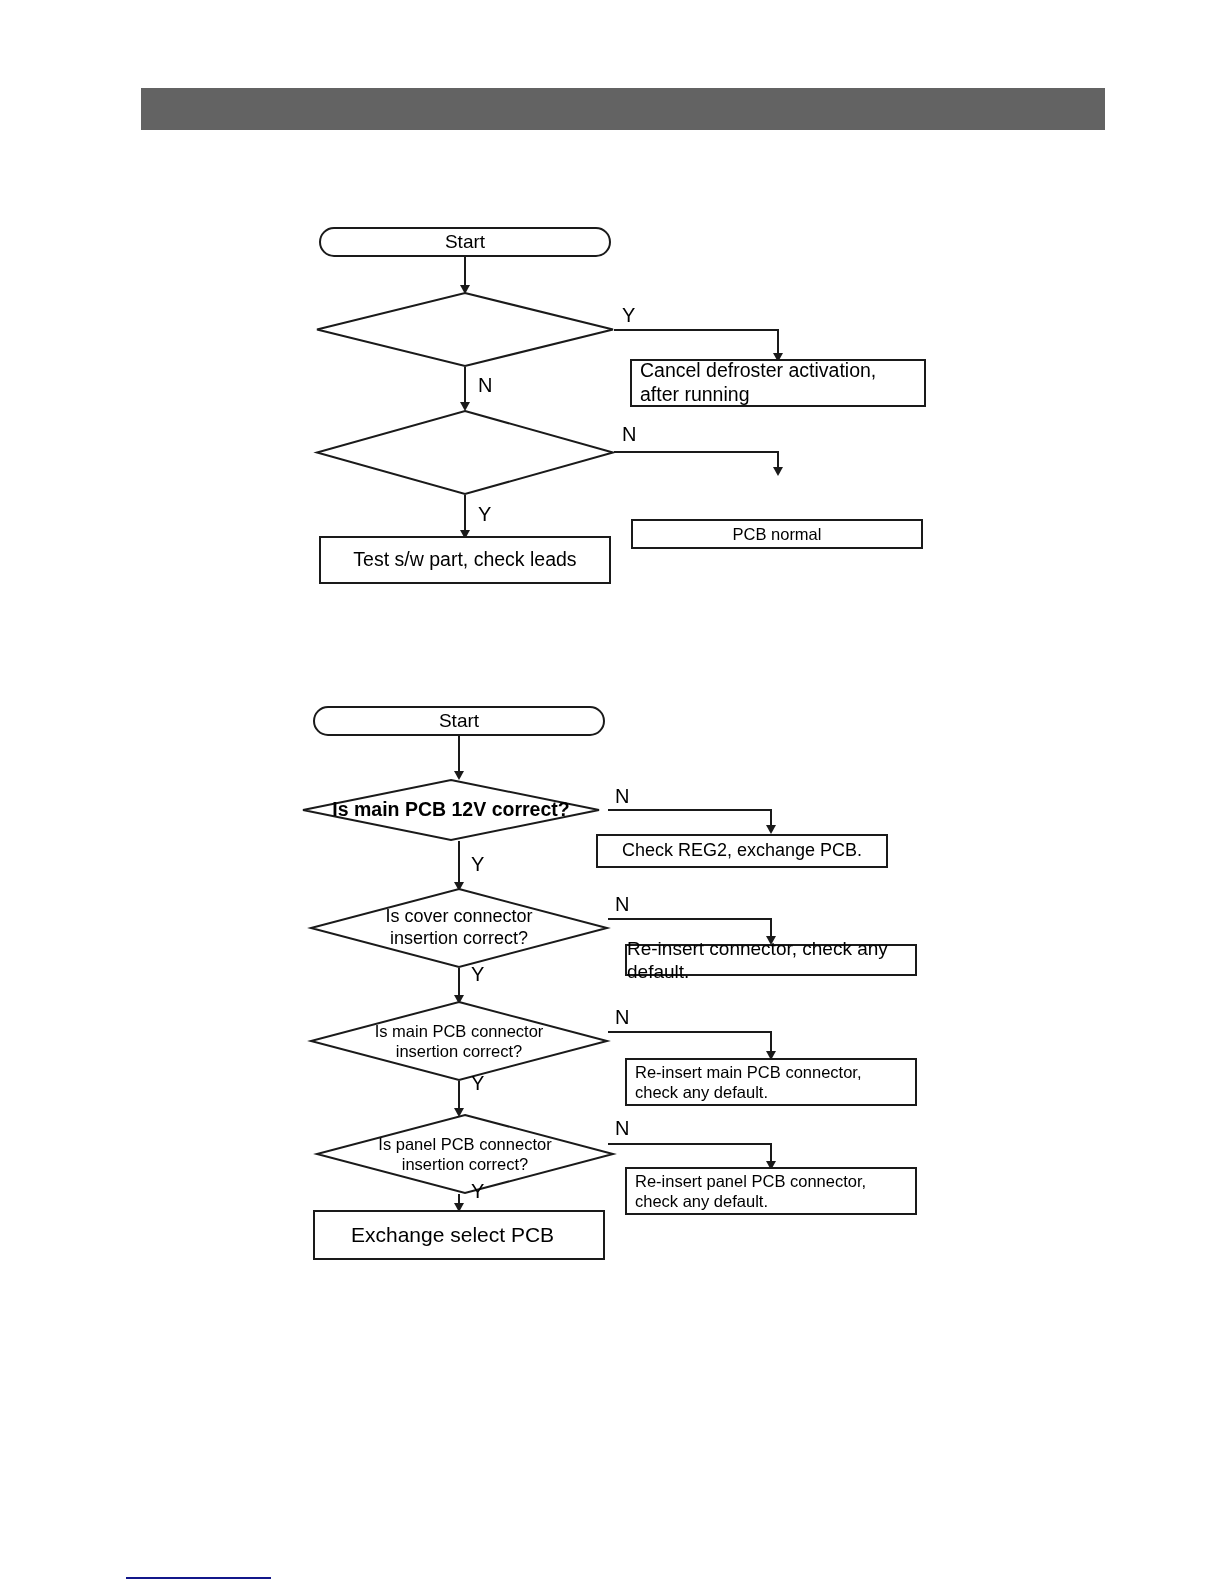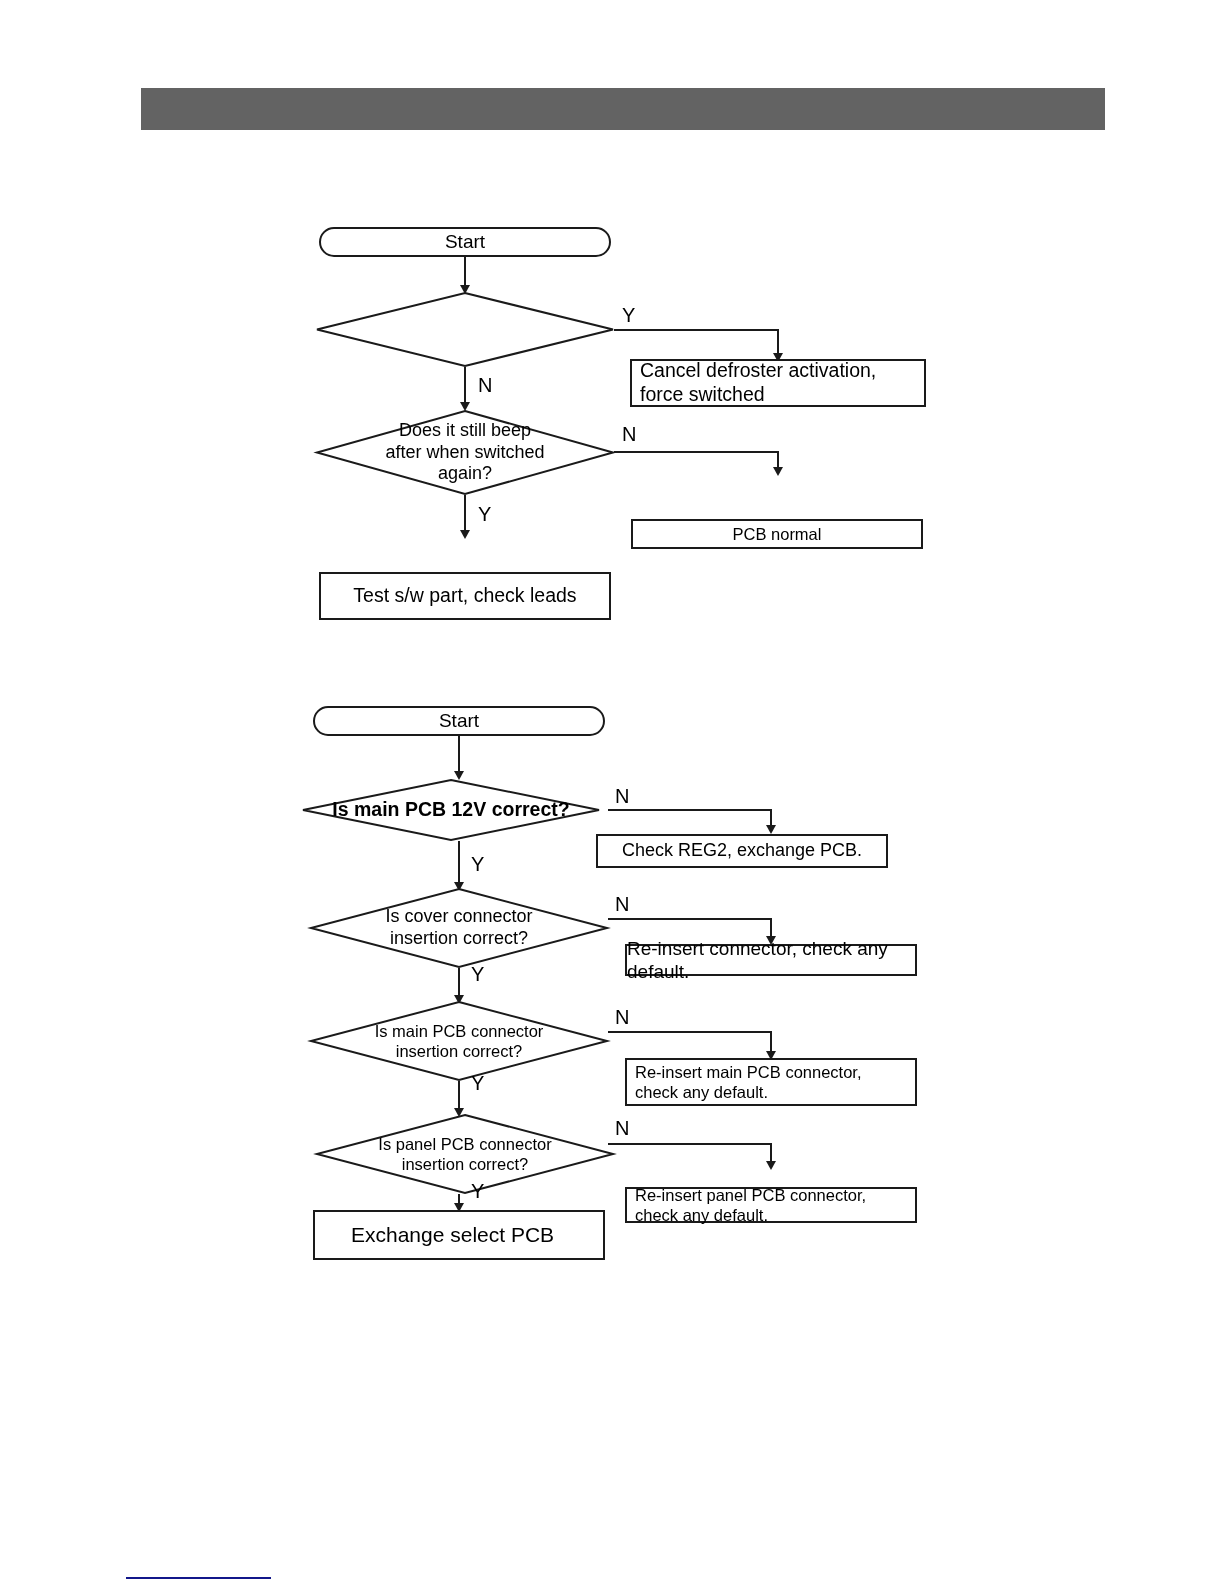--- a/index.html
+++ b/index.html
@@ -136,53 +136,48 @@
     </div>
 
     <span class="branch-label" style="left:622px; top:305px;">Y</span>
     <div class="hline" style="left:614px; top:329px; width:165px;"></div>
     <div class="vline" style="left:777px; top:329px; height:28px;"></div>
     <div class="arrowhead-down" style="left:773px; top:353px;"></div>
 
     <div class="node process left fs20" style="left:630px; top:359px; width:296px; height:48px;">
       <div>
         <div>Cancel defroster activation,</div>
-        <div>force switched</div>
+        <div>after running</div>
       </div>
     </div>
 
     <span class="branch-label" style="left:478px; top:375px;">N</span>
     <div class="vline" style="left:464px; top:367px; height:38px;"></div>
     <div class="arrowhead-down" style="left:460px; top:402px;"></div>
 
     <div class="node decision fs18" style="left:316px; top:410px; width:298px; height:85px;">
       <svg viewBox="0 0 298 85" preserveAspectRatio="none">
         <polygon points="149,1 297,42.5 149,84 1,42.5" fill="#ffffff" stroke="#1a1a1a" stroke-width="2"></polygon>
       </svg>
-      <div class="dtext">
-        <div>Does it still beep</div>
-        <div>after when switched</div>
-        <div>again?</div>
-      </div>
     </div>
 
     <span class="branch-label" style="left:622px; top:424px;">N</span>
     <div class="hline" style="left:614px; top:451px; width:165px;"></div>
     <div class="vline" style="left:777px; top:451px; height:20px;"></div>
     <div class="arrowhead-down" style="left:773px; top:467px;"></div>
 
     <div class="node process center fs17" style="left:631px; top:475px; width:292px; height:30px;margin-top:44px;">
       <span>PCB normal</span>
     </div>
 
     <span class="branch-label" style="left:478px; top:504px;">Y</span>
     <div class="vline" style="left:464px; top:495px; height:38px;"></div>
     <div class="arrowhead-down" style="left:460px; top:530px;"></div>
 
-    <div class="node process center fs20" style="left:319px; top:536px; width:292px; height:48px;margin-top:36px;">
+    <div class="node process center fs20" style="left:319px; top:536px; width:292px; height:48px;">
       <span>Test s/w part, check leads</span>
     </div>
   </div>
 
   <div>
 
     <div class="node terminator" style="left:313px; top:706px; width:292px; height:30px;">
       <span>Start</span>
     </div>
 
@@ -268,21 +263,21 @@
         <div>Is panel PCB connector</div>
         <div>insertion correct?</div>
       </div>
     </div>
 
     <span class="branch-label" style="left:615px; top:1118px;">N</span>
     <div class="hline" style="left:608px; top:1143px; width:164px;"></div>
     <div class="vline" style="left:770px; top:1143px; height:22px;"></div>
     <div class="arrowhead-down" style="left:766px; top:1161px;"></div>
 
-    <div class="node process left fs17" style="left:625px; top:1167px; width:292px; height:36px;margin-top:20px;">
+    <div class="node process left fs17" style="left:625px; top:1167px; width:292px; height:48px;">
       <div>
         <div>Re-insert panel PCB connector,</div>
         <div>check any default.</div>
       </div>
     </div>
 
     <span class="branch-label" style="left:471px; top:1181px;">Y</span>
     <div class="vline" style="left:458px; top:1194px; height:12px;"></div>
     <div class="arrowhead-down" style="left:454px; top:1203px;"></div>
 

